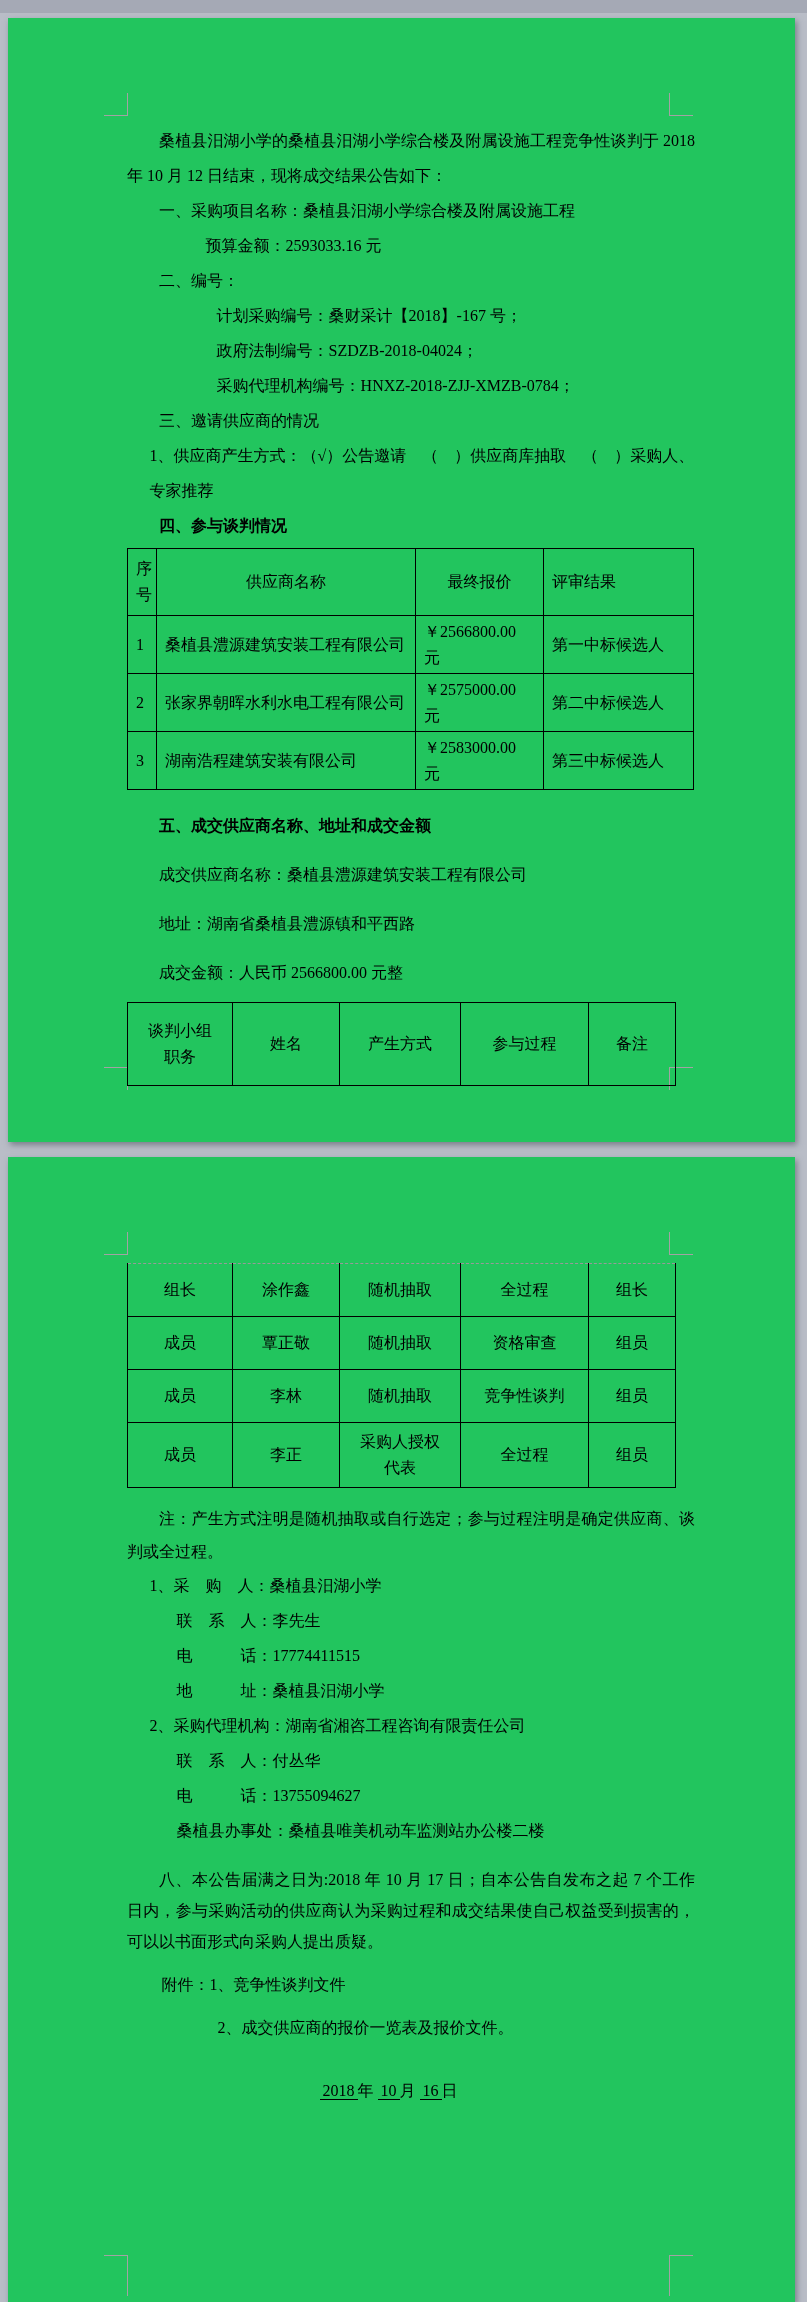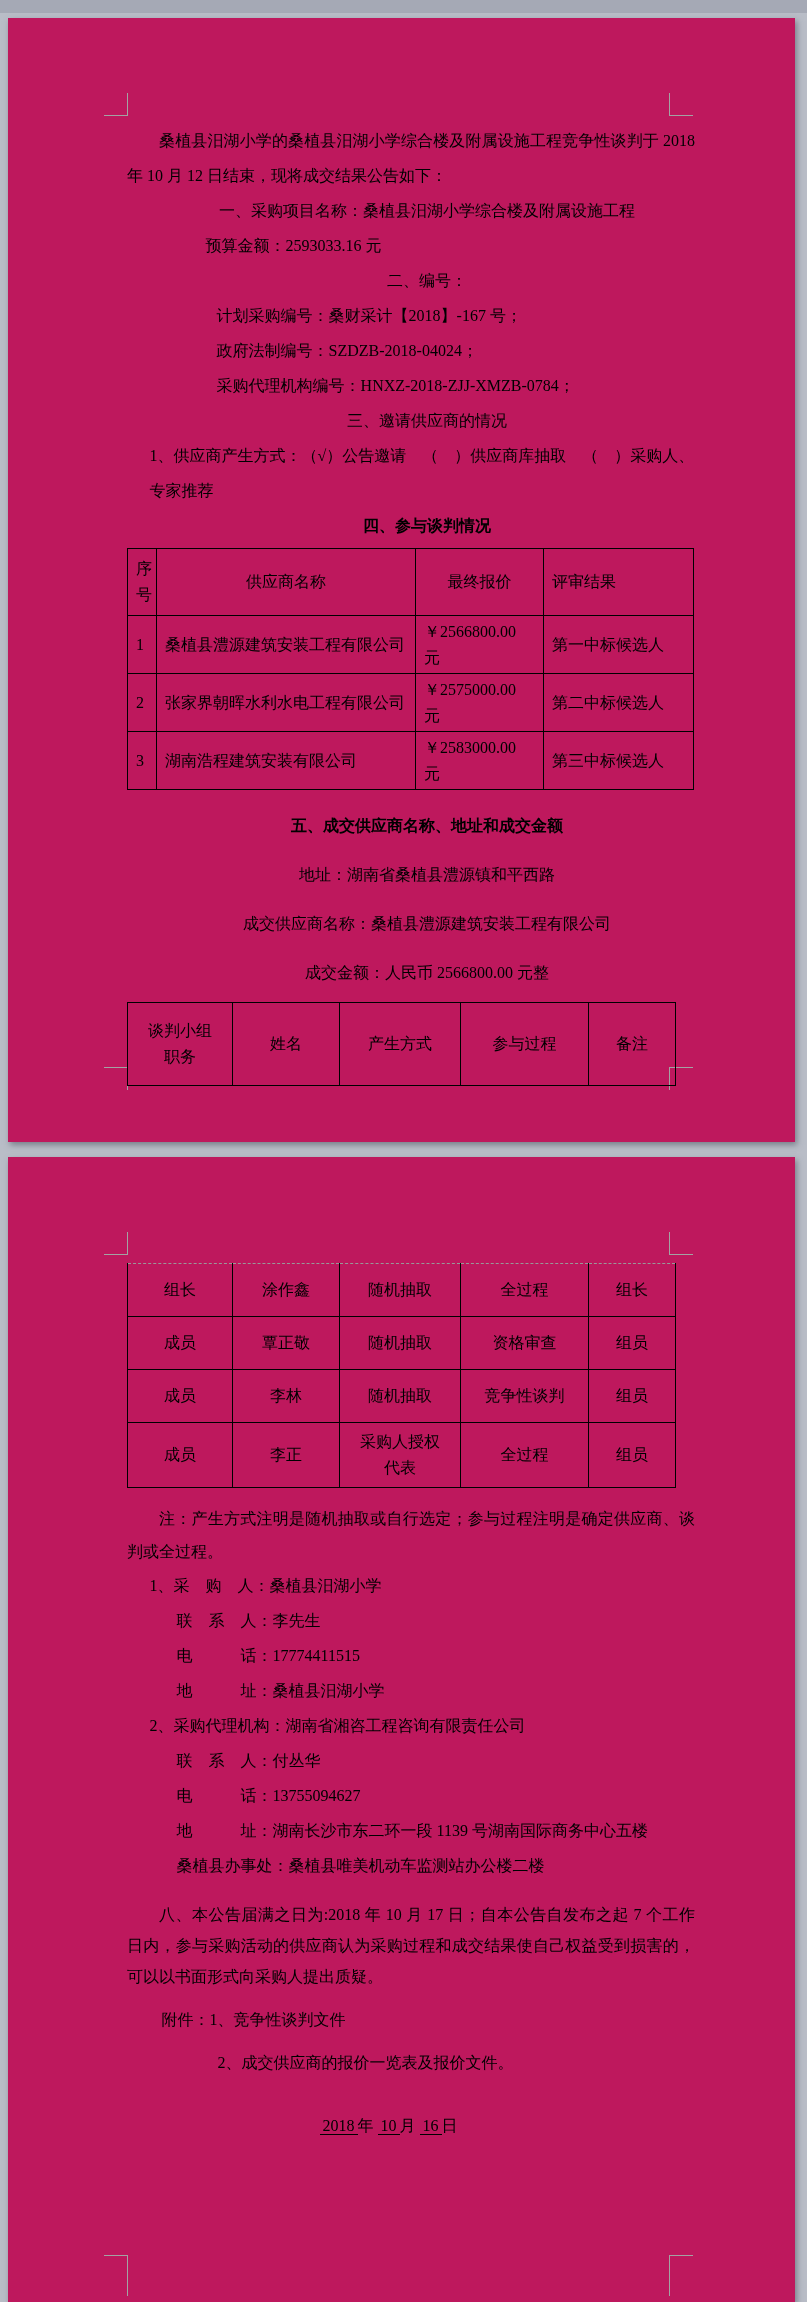--- a/index.html
+++ b/index.html
@@ -1,38 +1,38 @@
 <!DOCTYPE html>
 <html><head>
 <meta charset="utf-8">
 <style>
   html,body{margin:0;padding:0;}
   body{background:#b5b9c3;font-family:"Liberation Serif","DejaVu Serif",serif;}
   .screen{position:relative;width:807px;height:2302px;background:#b9bdc7;overflow:hidden;}
   .top-strip{position:absolute;top:0;left:0;width:807px;height:13px;background:#a5a9b5;}
-  .page{position:absolute;left:8px;width:787px;background:#be185d;
+  .page{position:absolute;left:8px;width:787px;background:#22c55e;
         box-shadow:2px 3px 6px rgba(70,75,88,0.55);}
   .page1{top:18px;height:1124px;overflow:hidden;}
   .page2{top:1157px;height:1145px;overflow:hidden;}
   .content{position:absolute;top:0;left:0;width:100%;box-sizing:border-box;
            padding:105px 100px 0 119px;color:#000;font-size:16px;}
   .page2 .content{padding-top:106px;}
   
   .mark{position:absolute;width:23px;height:22px;}
   .mark-tl{left:96px;top:75px;border-right:1px solid #a3a3a3;border-bottom:1px solid #a3a3a3;}
   .mark-tr{right:102px;top:75px;border-left:1px solid #a3a3a3;border-bottom:1px solid #a3a3a3;}
   .mark-bl{left:96px;border-top:1px solid #a3a3a3;border-right:1px solid #a3a3a3;}
   .mark-br{right:102px;border-top:1px solid #a3a3a3;border-left:1px solid #a3a3a3;}
   .page1 .mark-bl,.page1 .mark-br{bottom:52px;}
   .page2 .mark-bl,.page2 .mark-br{top:1098px;height:40px;}
   
   .p{margin:0;line-height:35px;}
   .just{text-align:justify;text-indent:2em;}
   .pl1{padding-left:1.4em;}
-  .pl2{padding-left:2em;text-align:center;}
+  .pl2{padding-left:2em;}
   .pl3{padding-left:3.1em;}
   .pl5{padding-left:4.9em;}
   .pl6{padding-left:5.6em;}
   .b{font-weight:bold;}
   .mt{margin-top:14px;}
   .mt2{margin-top:18px;}
   
   table{border-collapse:collapse;table-layout:fixed;color:#000;font-size:16px;}
   .bid-table{width:566px;margin-top:5px;}
   .bid-table td{border:1px solid #000;padding:2px 8px;vertical-align:middle;line-height:26px;}
@@ -109,22 +109,22 @@
         <tr class="drow">
           <td>3</td>
           <td>湖南浩程建筑安装有限公司</td>
           <td>￥2583000.00 元</td>
           <td>第三中标候选人</td>
         </tr>
       </tbody>
         </table>
 
       <p class="p pl2 b mt2">五、成交供应商名称、地址和成交金额</p>
+      <p class="p pl2 mt">成交供应商名称：桑植县澧源建筑安装工程有限公司</p>
       <p class="p pl2 mt">地址：湖南省桑植县澧源镇和平西路</p>
-      <p class="p pl2 mt">成交供应商名称：桑植县澧源建筑安装工程有限公司</p>
       <p class="p pl2 mt">成交金额：人民币 2566800.00 元整</p>
 
       <table class="team-table">
         <colgroup>
             <col style="width:105px">
             <col style="width:107px">
             <col style="width:121px">
             <col style="width:128px">
             <col style="width:87px">
           </colgroup>
@@ -196,21 +196,20 @@
 
       <p class="note-p">注：产生方式注明是随机抽取或自行选定；参与过程注明是确定供应商、谈判或全过程。</p>
 
       <p class="p pl1">1、采　购　人：桑植县汨湖小学</p>
       <p class="p pl3">联　系　人：李先生</p>
       <p class="p pl3">电　　　话：17774411515</p>
       <p class="p pl3">地　　　址：桑植县汨湖小学</p>
       <p class="p pl1">2、采购代理机构：湖南省湘咨工程咨询有限责任公司</p>
       <p class="p pl3">联　系　人：付丛华</p>
       <p class="p pl3">电　　　话：13755094627</p>
-      <p class="p pl3">地　　　址：湖南长沙市东二环一段 1139 号湖南国际商务中心五楼</p>
       <p class="p pl3">桑植县办事处：桑植县唯美机动车监测站办公楼二楼</p>
 
       <p class="p8">八、本公告届满之日为:2018 年 10 月 17 日；自本公告自发布之起 7 个工作日内，参与采购活动的供应商认为采购过程和成交结果使自己权益受到损害的，可以以书面形式向采购人提出质疑。</p>
       <p class="att pl1">附件：1、竞争性谈判文件</p>
       <p class="att pl5">2、成交供应商的报价一览表及报价文件。</p>
 
       <p class="date-p"><span class="u">2018</span><span>年</span> <span class="u">10</span><span>月</span> <span class="u">16</span><span>日</span></p>
     </div>
   </div>
 </div>

